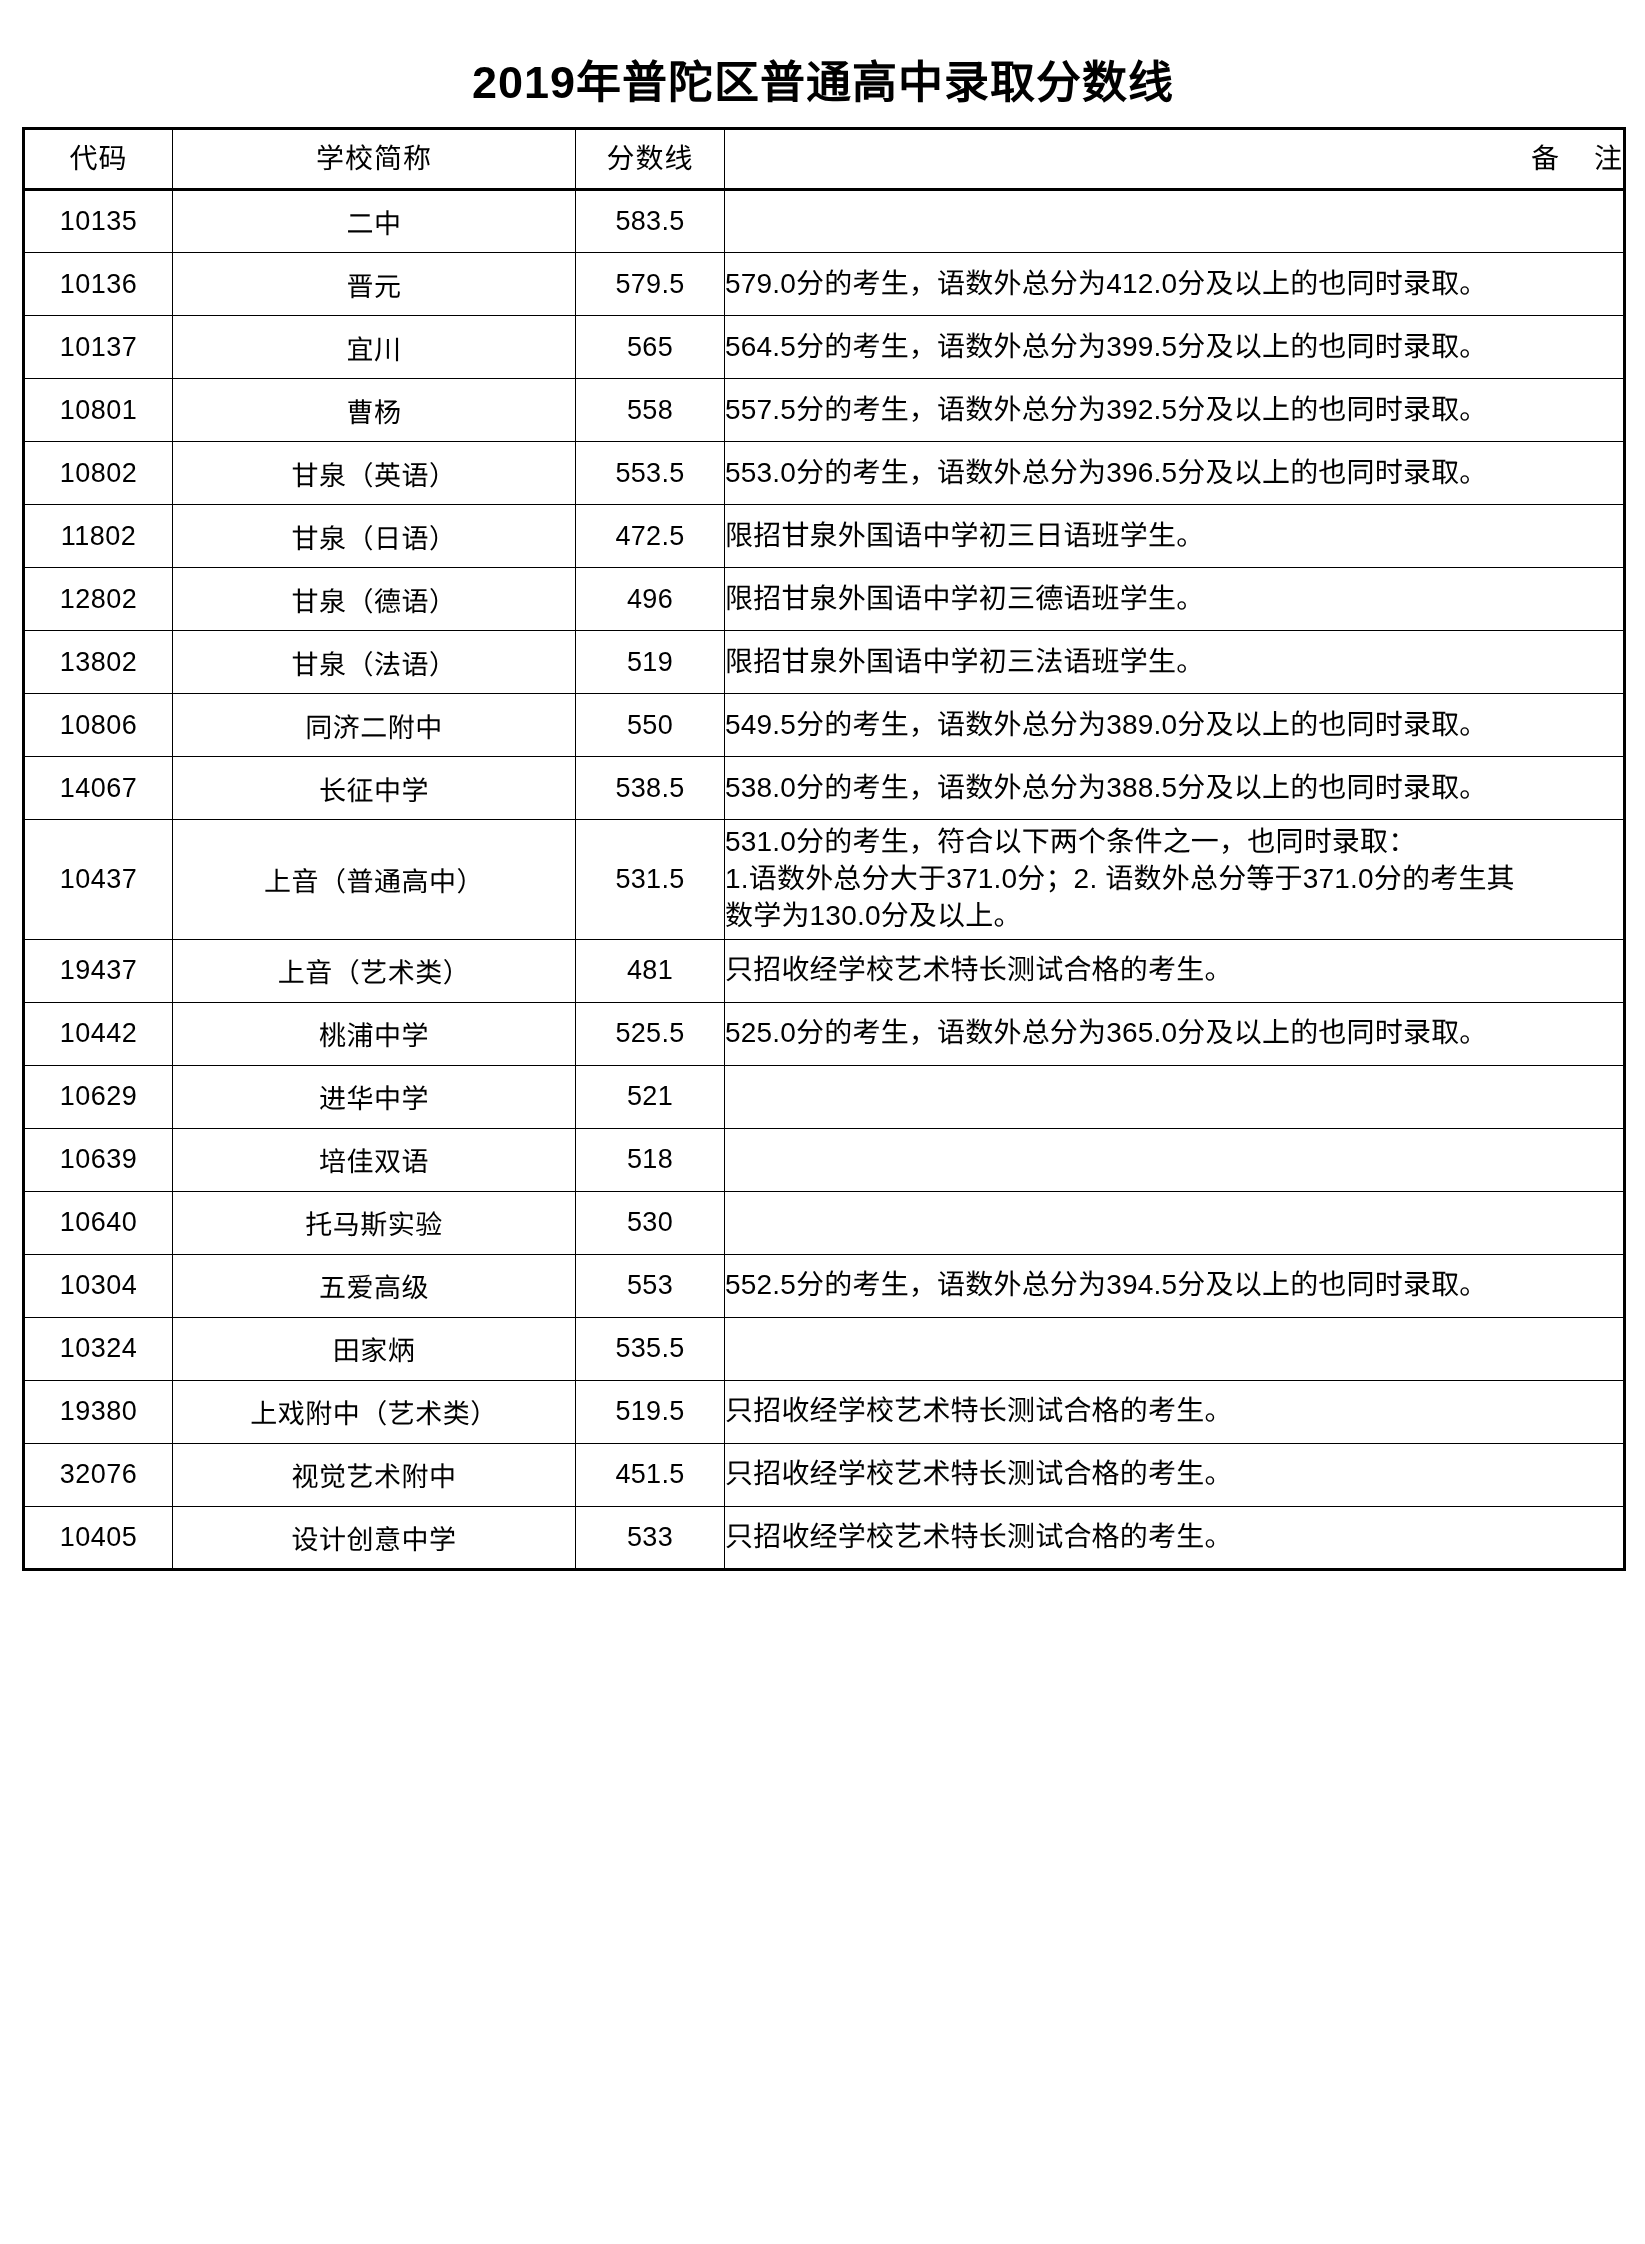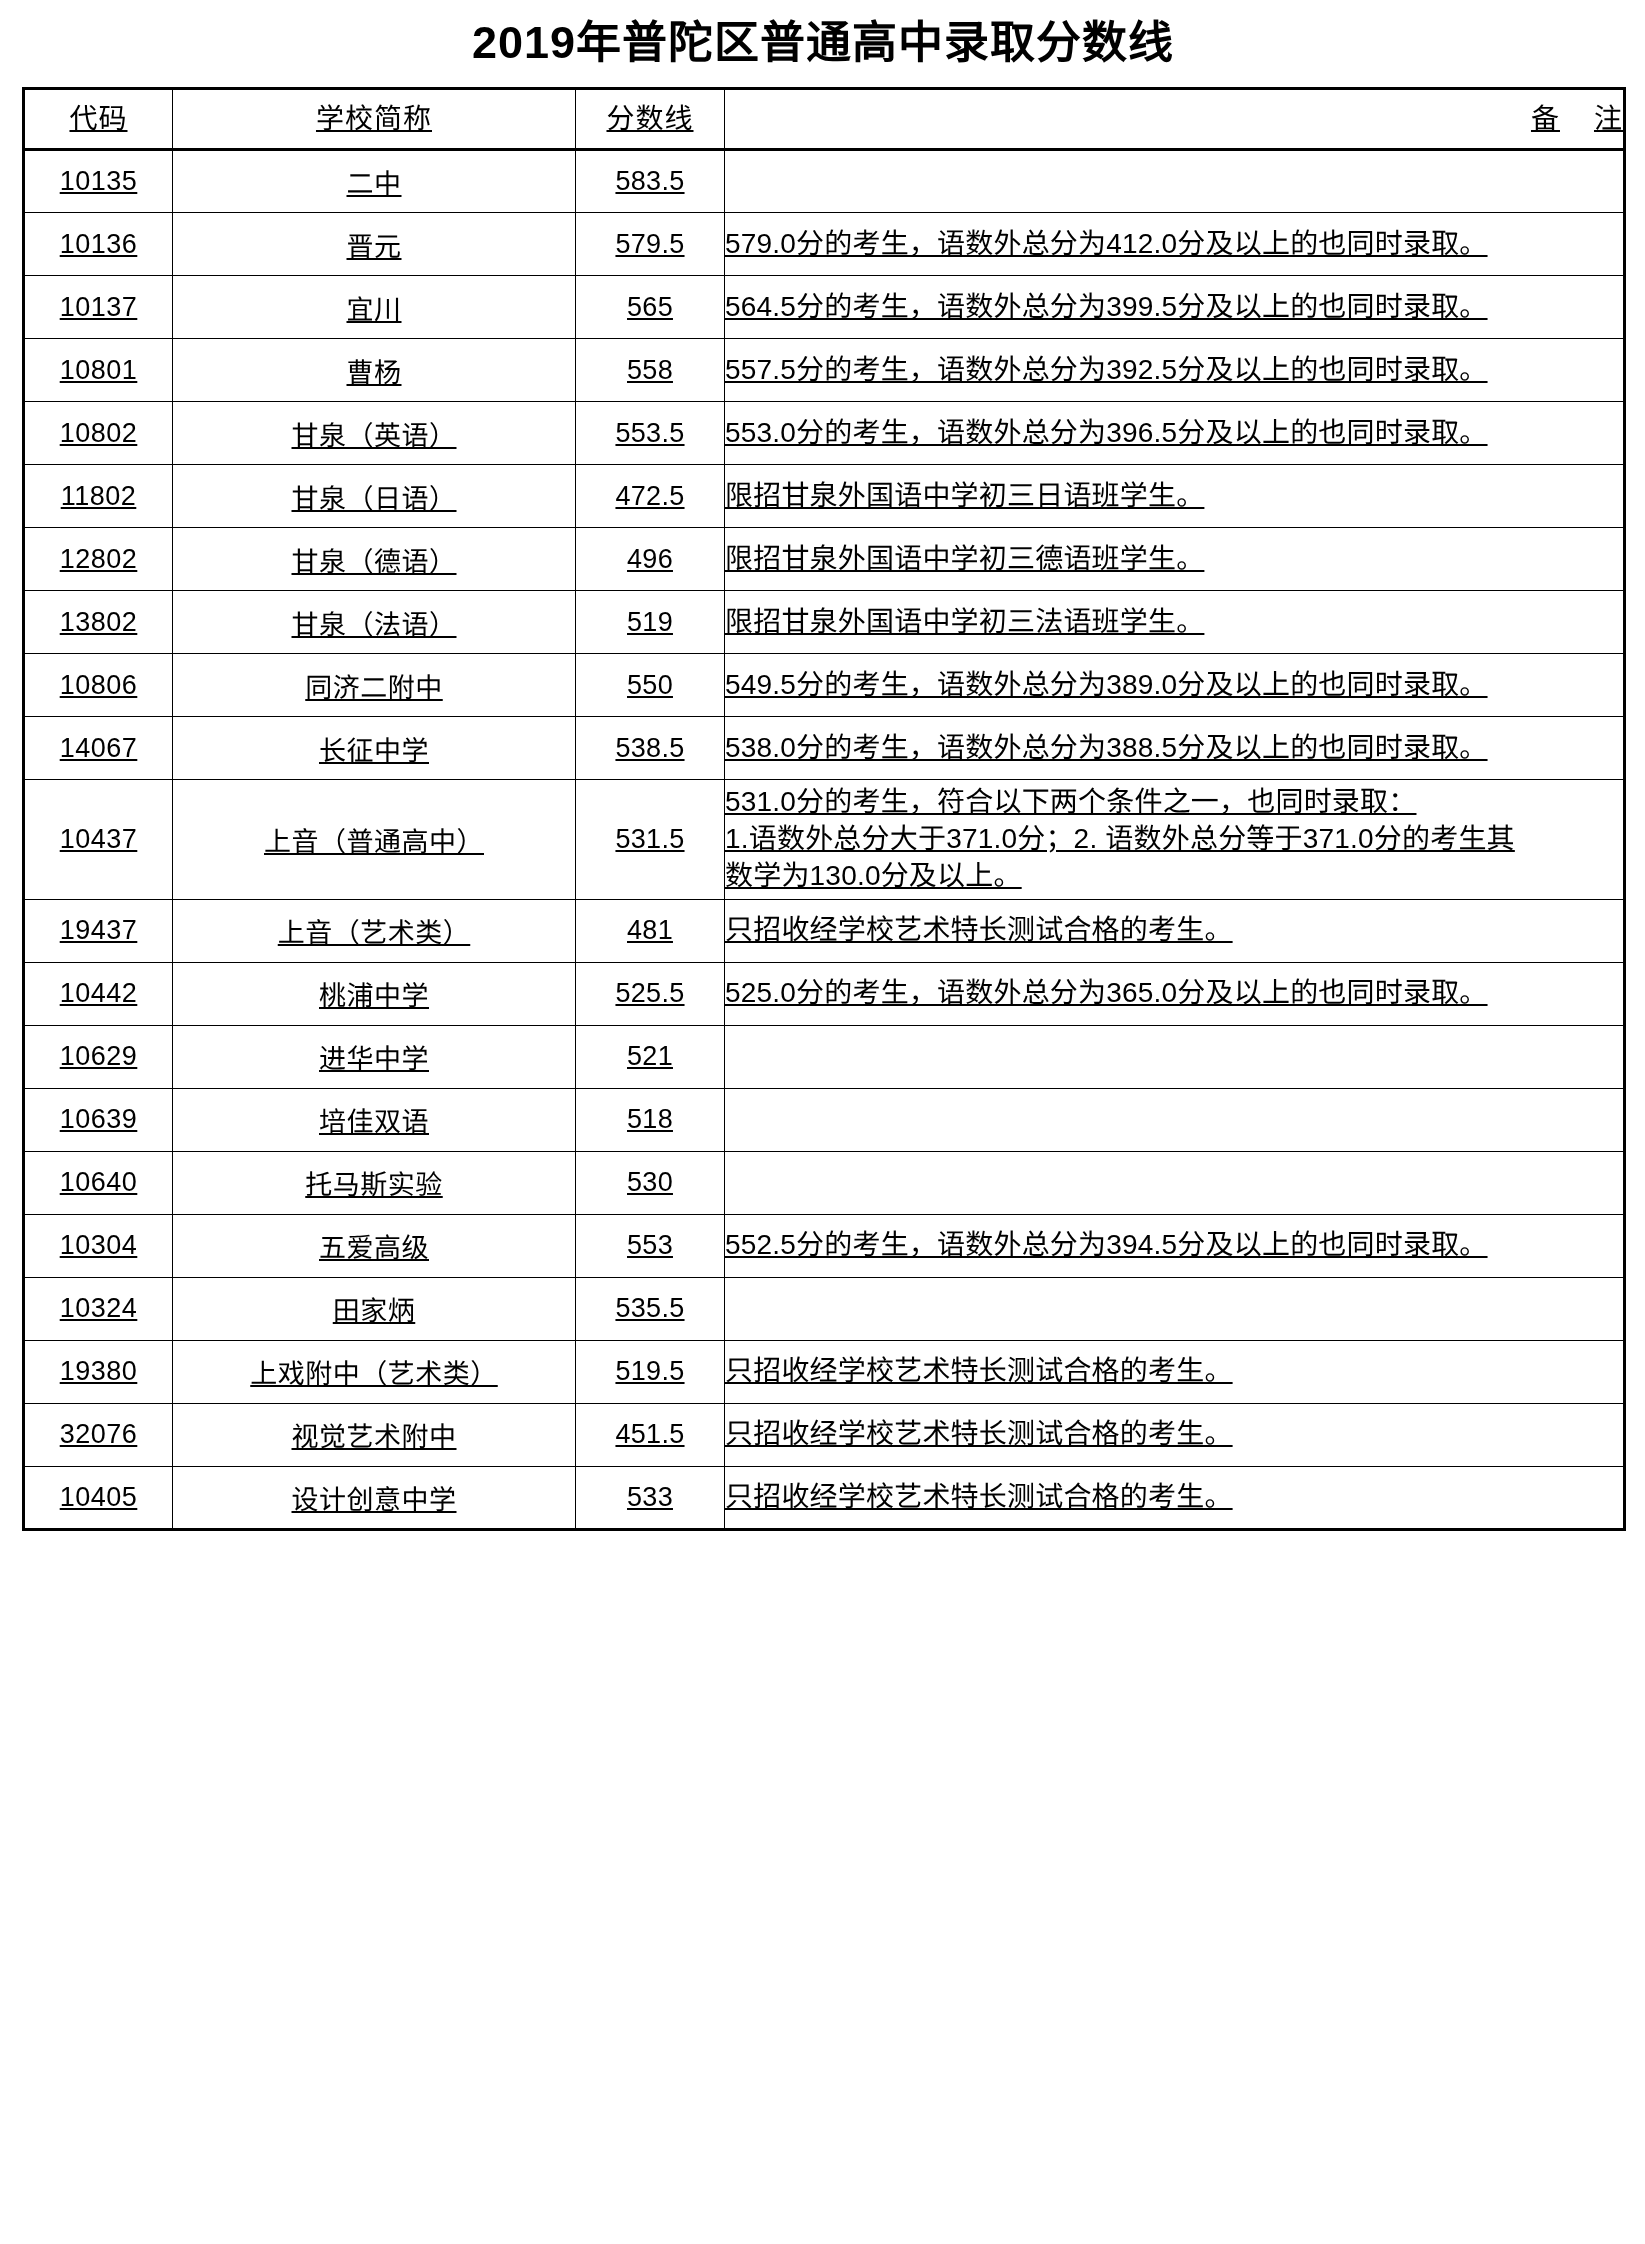--- a/index.html
+++ b/index.html
@@ -15,35 +15,35 @@
     color: #000000;
     -webkit-font-smoothing: antialiased;
   }
   .page {
     position: relative;
     width: 1646px;
     height: 2030px;
     box-sizing: border-box;
     padding: 0;
     background: #ffffff;
+    margin-top: 40px;
   }
   .doc-title {
     text-align: center;
     font-size: 45px;
     font-weight: bold;
     letter-spacing: 1px;
     line-height: 1.0;
     padding-top: 20px;
     padding-bottom: 22px;
     font-family: "Liberation Sans", "DejaVu Sans", sans-serif;
     white-space: nowrap;
   }
   .table-wrap {
     padding: 0 22px 0 22px;
-    text-decoration: underline;
   }
   table.score-table {
     width: 1602px;
     border-collapse: collapse;
     table-layout: fixed;
     background: #ffffff;
   }
   table.score-table td,
   table.score-table th {
     border: 1.5px solid #000000;

